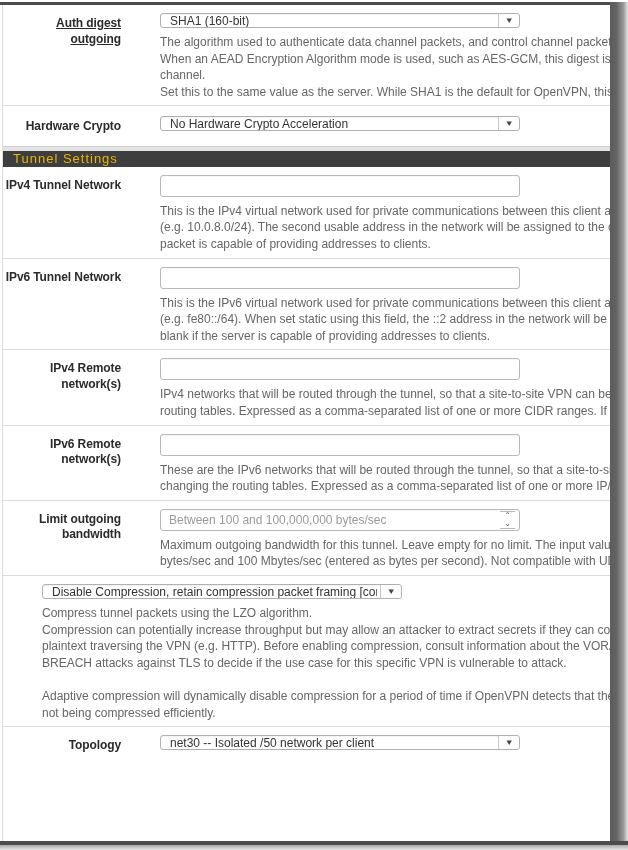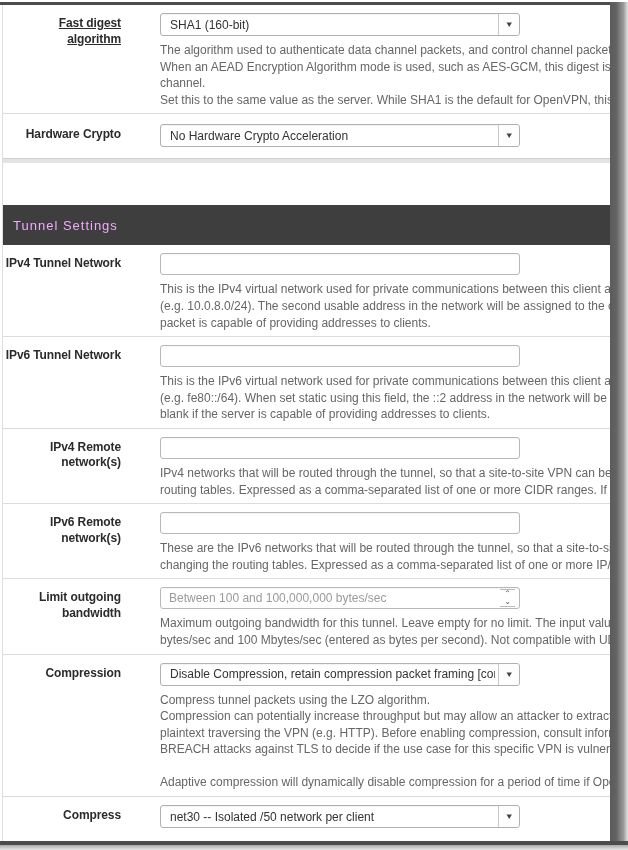--- a/index.html
+++ b/index.html
@@ -13,38 +13,38 @@
                  background:linear-gradient(to right,#5b5b5b 0%,#636363 35%,#9a9a9a 75%,#e6e6e6 100%); }
   .bottom-edge { position:absolute; top:841px; left:0; width:628px; height:4px; background:#4c4c4c; }
   .bottom-shadow{ position:absolute; top:845px; left:0; width:628px; height:5px;
                  background:linear-gradient(#a8a8a8,#e9e9e9); }
 
   .content { position:absolute; top:5px; left:2px; width:608px; height:836px;
              overflow:hidden; border-left:1px solid #dedede; background:#fff; }
 
   .panel-gap { height:5px; background:#e4e4e4; border-top:1px solid #d0d0d0; }
 
-  .panel-header { height:40px; background:#3e3e3e; color:#f0abfc; display:flex; align-items:center;
-                  padding-left:10px; font-size:13px; letter-spacing:1px;margin-top:42px; }
+  .panel-header { height:16px; background:#3e3e3e; color:#eab308; display:flex; align-items:center;
+                  padding-left:10px; font-size:13px; letter-spacing:1px; }
 
   .row { display:flex; padding:8px 0 5px 0; }
   .row.sep { border-top:1px solid #dcdcdc; }
 
   .lbl { width:118px; flex:0 0 118px; text-align:right; font-weight:bold; font-size:12px;
          color:#2b2b2b; line-height:15.5px; padding-top:3px; letter-spacing:-0.1px; }
   .lbl.u { text-decoration:underline; }
 
   .rowbody { margin-left:39px; flex:1 1 auto; min-width:0; }
 
   .desc { margin-top:6px; }
   .desc-line { font-size:12px; color:#666; line-height:16.6px; min-height:16.6px;
                white-space:nowrap; overflow:hidden; }
 
   
-  .sel { position:relative; width:360px; height:23px; border:1px solid #b0b0b0; border-radius:3px;
+  .sel { position:relative; width:360px; height:15px; border:1px solid #b0b0b0; border-radius:3px;
          background:#fff; box-shadow:inset 0 1px 1px rgba(0,0,0,0.05); }
   .sel-text { position:absolute; left:9px; right:24px; top:0; bottom:0; display:flex; align-items:center;
               font-size:12px; color:#333; white-space:nowrap; overflow:hidden; }
   .sel-btn { position:absolute; right:0; top:0; bottom:0; width:21px; border-left:1px solid #c8c8c8;
              display:flex; align-items:center; justify-content:center; border-radius:0 3px 3px 0;
              background:#fdfdfd; }
   .sel-arrow { font-size:9px; color:#444; line-height:1; transform:scaleX(1.2); }
 
   
   .txt { width:360px; height:22px; border:1px solid #b8b8b8; border-radius:3px; background:#fff;
@@ -63,21 +63,21 @@
 <body>
 
 <div class="stage">
   <div class="top-edge"></div>
 
   <div class="content">
 
     <section>
 
       <div class="row">
-        <div class="lbl u">Fast digest algorithm</div>
+        <div class="lbl u">Auth digest outgoing</div>
         <div class="rowbody">
           <div class="sel">
             <div class="sel-text">SHA1 (160-bit)</div>
             <div class="sel-btn">
               <span class="sel-arrow">▾</span>
             </div>
           </div>
           <div class="desc">
             <div class="desc-line">The algorithm used to authenticate data channel packets, and control channel packets if a TLS Key is present.</div>
             <div class="desc-line">When an AEAD Encryption Algorithm mode is used, such as AES-GCM, this digest is used for the control channel only, not the data</div>
@@ -163,41 +163,41 @@
             </div>
           </div>
           <div class="desc">
             <div class="desc-line">Maximum outgoing bandwidth for this tunnel. Leave empty for no limit. The input value has to be something between 100</div>
             <div class="desc-line">bytes/sec and 100 Mbytes/sec (entered as bytes per second). Not compatible with UDP Fast I/O.</div>
           </div>
         </div>
       </div>
 
       <div class="row sep">
-        <div class="lbl">Compression</div>
         <div class="rowbody">
           <div class="sel">
             <div class="sel-text">Disable Compression, retain compression packet framing [compress]</div>
             <div class="sel-btn">
               <span class="sel-arrow">▾</span>
             </div>
           </div>
           <div class="desc">
             <div class="desc-line">Compress tunnel packets using the LZO algorithm.</div>
             <div class="desc-line">Compression can potentially increase throughput but may allow an attacker to extract secrets if they can control compressed</div>
             <div class="desc-line">plaintext traversing the VPN (e.g. HTTP). Before enabling compression, consult information about the VORACLE, CRIME, TIME, and</div>
             <div class="desc-line">BREACH attacks against TLS to decide if the use case for this specific VPN is vulnerable to attack.</div>
             <div class="desc-line"></div>
             <div class="desc-line">Adaptive compression will dynamically disable compression for a period of time if OpenVPN detects that the data in the packets is</div>
-          </div>
-        </div>
-      </div>
-
-      <div class="row sep">
-        <div class="lbl">Compress</div>
+            <div class="desc-line">not being compressed efficiently.</div>
+          </div>
+        </div>
+      </div>
+
+      <div class="row sep">
+        <div class="lbl">Topology</div>
         <div class="rowbody">
           <div class="sel">
             <div class="sel-text">net30 -- Isolated /50 network per client</div>
             <div class="sel-btn">
               <span class="sel-arrow">▾</span>
             </div>
           </div>
         </div>
       </div>
 

